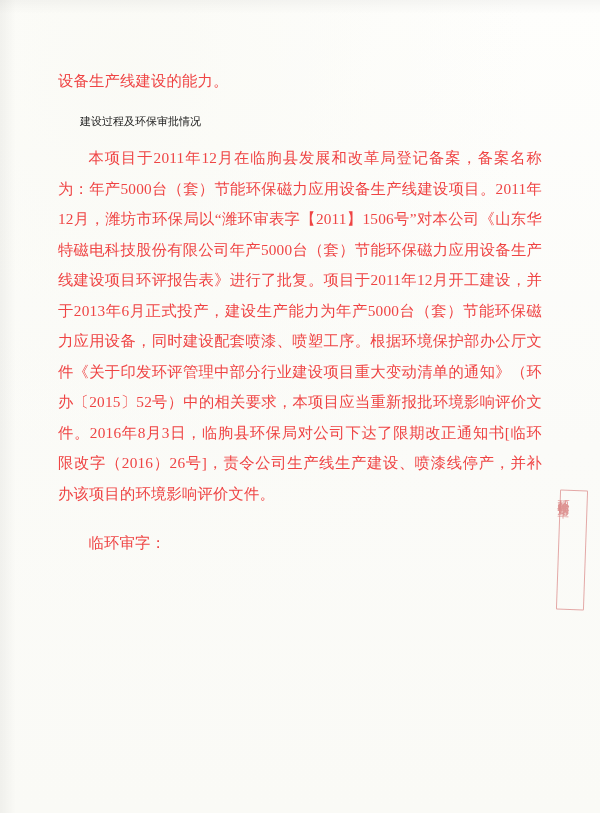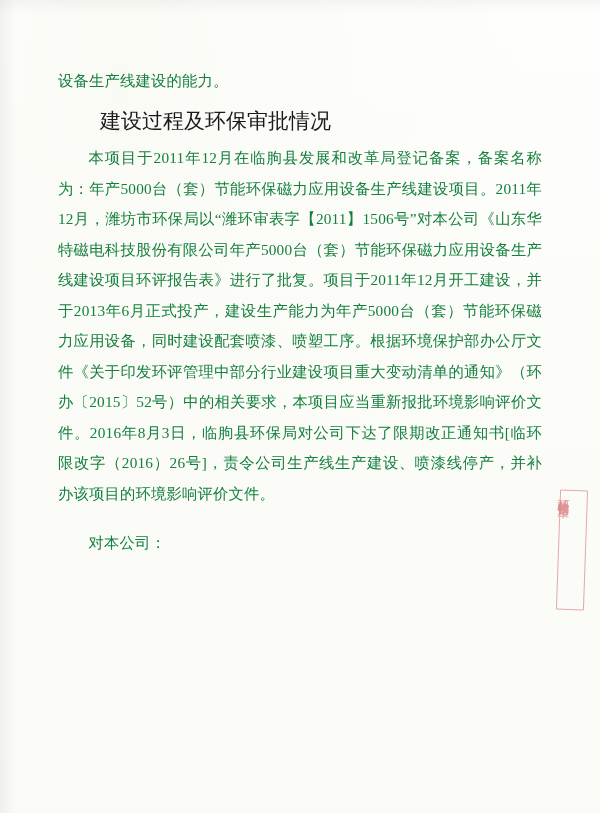--- a/index.html
+++ b/index.html
@@ -33,36 +33,36 @@
   .content {
     position: absolute;
     left: 58px;
     top: 66px;
     width: 484px;
     z-index: 2;
   }
   .para {
     font-size: 15.3px;
     line-height: 30.5px;
-    color: #15803d;
+    color: #ef4444;
     text-align: justify;
     text-justify: inter-ideograph;
     letter-spacing: 0.2px;
     margin: 0;
     font-family: "Liberation Serif", "DejaVu Serif", serif;
   }
   .para.indent {
     text-indent: 2em;
   }
   .gap-small { height: 7px; }
   .gap-med { height: 9px; }
   .gap-large { height: 12px; }
 
   .heading {
-    font-size: 21px;
+    font-size: 11px;
     line-height: 30.5px;
     color: #1a1a1a;
     text-indent: 2em;
     margin: 0;
     font-family: "Liberation Serif", "DejaVu Serif", serif;
   }
 
   
   .seal {
     position: absolute;
@@ -129,21 +129,21 @@
 
     <div class="gap-small"></div>
 
     <p class="para indent">本项目于2011年12月在临朐县发展和改革局登记备案，备案名称为：年产5000台（套）节能环保磁力应用设备生产线建设项目。2011年12月，潍坊市环保局以“潍环审表字【2011】1506号”对本公司《山东华特磁电科技股份有限公司年产5000台（套）节能环保磁力应用设备生产线建设项目环评报告表》进行了批复。项目于2011年12月开工建设，并于2013年6月正式投产，建设生产能力为年产5000台（套）节能环保磁力应用设备，同时建设配套喷漆、喷塑工序。根据环境保护部办公厅文件《关于印发环评管理中部分行业建设项目重大变动清单的通知》（环办〔2015〕52号）中的相关要求，本项目应当重新报批环境影响评价文件。2016年8月3日，临朐县环保局对公司下达了限期改正通知书[临环限改字（2016）26号]，责令公司生产线生产建设、喷漆线停产，并补办该项目的环境影响评价文件。</p>
 
     <div class="gap-small"></div>
 
 
     <div class="gap-large"></div>
 
-    <p class="para indent">对本公司：</p>
+    <p class="para indent">临环审字：</p>
 
   </div>
 
   <div class="seal">
     <div class="seal-frame"></div>
     <div class="seal-text">环保验收专用章</div>
   </div>
 </div>
 
 </body></html>

